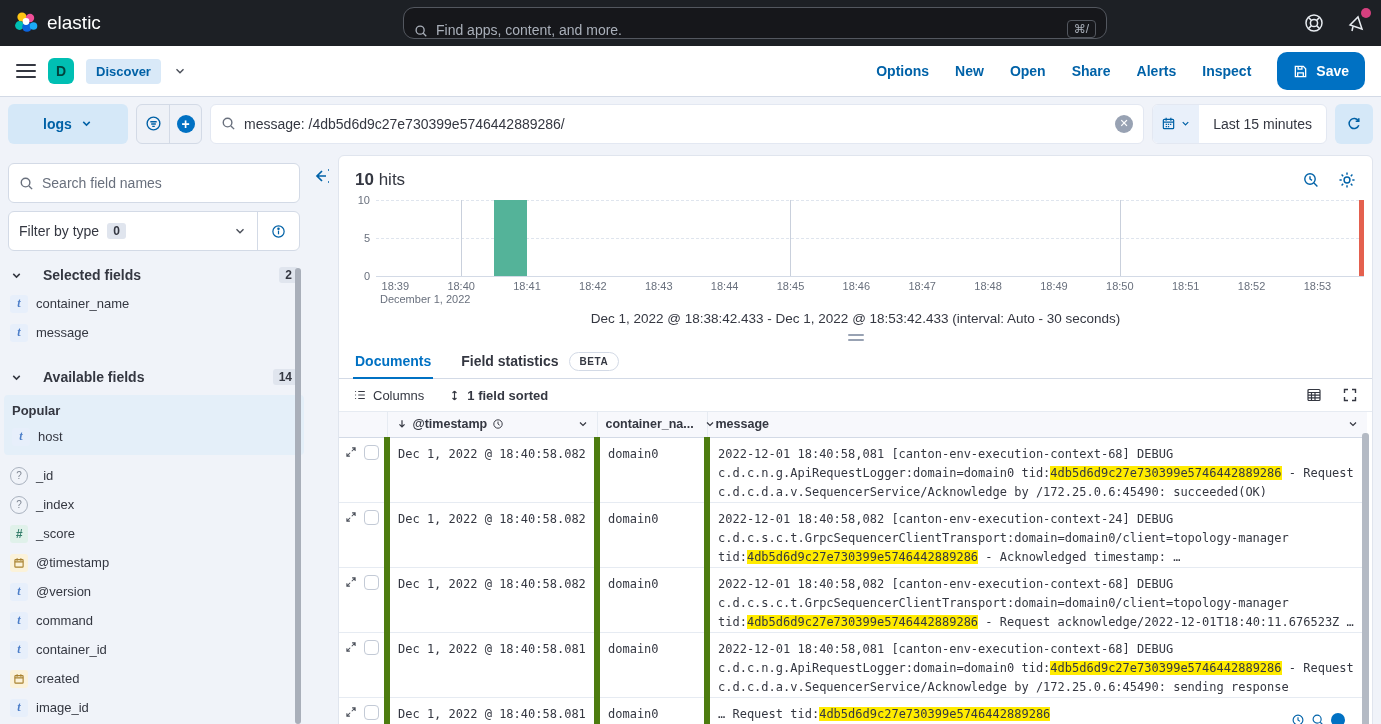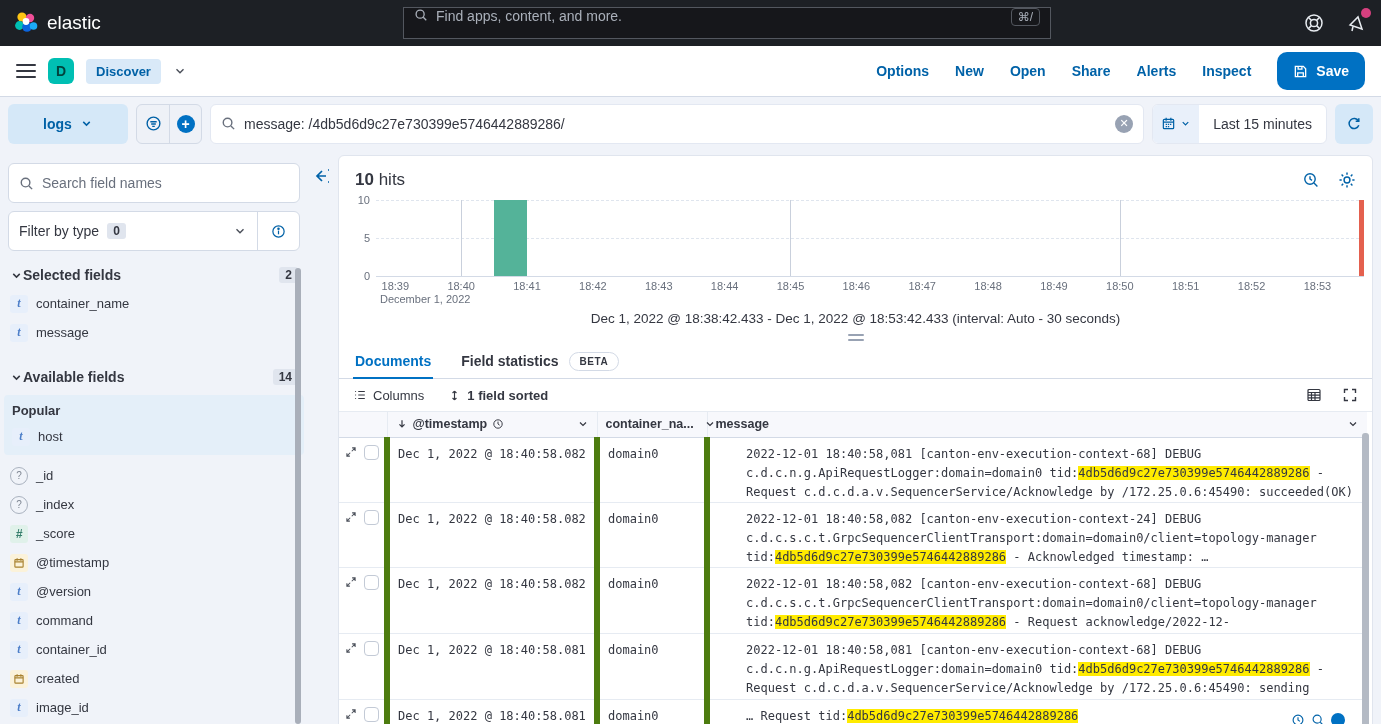--- a/index.html
+++ b/index.html
@@ -3,23 +3,23 @@
 <meta charset="utf-8">
 <style>
   * { margin:0; padding:0; box-sizing:border-box; }
   body { font-family:"Liberation Sans","DejaVu Sans",sans-serif; color:#343741; }
   .app { position:relative; width:1381px; height:724px; overflow:hidden; background:#f0f3f9; }
 
   
   .topbar { position:absolute; left:0; top:0; right:0; height:46px; background:#1d2025;
             display:flex; align-items:center; padding:0 14px; }
   .brand { display:flex; align-items:center; gap:8px; color:#fff; font-size:19px; }
-  .global-search { position:absolute; left:403px; width:648px; height:32px; top:7px;
-            background:#16171b; border:1px solid #53575f; border-radius:0;
-            display:flex; align-items:flex-start; padding:0 10px; gap:8px; }
+  .global-search { position:absolute; left:403px; width:704px; height:32px; top:7px;
+            background:#16171b; border:1px solid #53575f; border-radius:11px;
+            display:flex; align-items:flex-end; padding:0 10px; gap:8px; }
   .global-search input { flex:1; background:transparent; border:none; outline:none;
             color:#d4dbe5; font-size:14px; font-family:inherit; }
   .global-search input::placeholder { color:#aab0ba; }
   .kbd { color:#aab0ba; font-size:12px; border:1px solid #53575f; border-radius:4px; padding:1px 6px; }
   .topbar-right { margin-left:auto; display:flex; align-items:center; gap:20px; }
   .top-icon { position:relative; width:22px; height:22px; color:#e8ecf1; }
   .notif-dot { position:absolute; right:-4px; top:-4px; width:10px; height:10px; border-radius:50%; background:#d6407f; }
 
   
   .appbar { position:absolute; left:0; top:46px; right:0; height:51px; background:#fff;
@@ -67,21 +67,21 @@
   .field-search { height:40px; background:#fff; border:1px solid #d3dae6; border-radius:6px;
             display:flex; align-items:center; gap:8px; padding:0 10px; }
   .field-search input { flex:1; border:none; outline:none; font-size:14px; font-family:inherit; color:#343741; }
   .field-search input::placeholder { color:#69707d; }
   .filter-type { height:40px; margin-top:8px; background:#fff; border:1px solid #d3dae6; border-radius:6px;
             display:flex; font-size:14px; }
   .filter-type .left { flex:1; display:flex; align-items:center; gap:8px; padding:0 10px; cursor:pointer; }
   .filter-type .info-seg { width:42px; height:100%; border-left:1px solid #d3dae6; display:flex;
             align-items:center; justify-content:center; color:#0061a6; cursor:pointer; }
   .count-badge { background:#e0e5ee; border-radius:3px; font-size:12px; font-weight:bold; padding:1px 6px; color:#343741; }
-  .section-head { display:flex; align-items:center; gap:0; margin:16px 2px 6px; }
+  .section-head { display:flex; align-items:center; gap:20px; margin:16px 2px 6px; }
   .section-head .title { font-weight:bold; font-size:14px; flex:1; }
   .field-row { display:flex; align-items:center; gap:8px; height:29px; padding:0 2px; font-size:13px; cursor:pointer; }
   .token { width:18px; height:18px; border-radius:3px; display:flex; align-items:center; justify-content:center;
             font-size:12px; flex:none; }
   .tk-text { background:#e7effb; color:#4c7ec9; font-style:italic; font-family:"Liberation Serif",serif; font-weight:bold;}
   .tk-number { background:#e0f1ea; color:#357f6c; font-weight:bold; font-style:italic;}
   .tk-question { background:transparent; color:#7e8592; border:1px solid #aab2bf; border-radius:50%; font-size:10px; }
   .tk-date { background:#fbf2da; color:#a8812f; }
   .popular-block { background:#e4eff9; margin:10px -4px 0 -4px; padding:6px 6px 4px; border-radius:4px; }
   .popular-label { font-weight:bold; font-size:13px; margin:2px 0 4px 2px; }
@@ -127,21 +127,21 @@
   table.grid { border-collapse:collapse; width:1028px; table-layout:fixed; font-size:12px; }
   .grid th { background:#f7f8fc; border-bottom:1px solid #d3dae6; border-right:1px solid #e6ebf2;
             font-size:12.5px; font-weight:bold; text-align:left; height:25px; padding:0 8px; }
   .grid th .th-inner { display:flex; align-items:center; gap:5px; }
   .grid th .sp { flex:1; }
   .grid td { border-bottom:1px solid #e6ebf2; border-right:6px solid #4d7c0f; vertical-align:top;
             padding:7px 8px 0; height:65px; overflow:hidden; }
   .grid td.ctl { padding:7px 4px 0 6px; }
   .mono { font-family:"DejaVu Sans Mono",monospace; font-size:12px; line-height:19px; }
   .msg-cell { font-family:"DejaVu Sans Mono",monospace; font-size:12px; line-height:19px;
-            word-break:break-word; max-height:58px; overflow:hidden;margin-left:28px; }
+            word-break:break-word; max-height:58px; overflow:hidden; }
   mark { background:#ffeb00; color:inherit; padding:0; }
   .ctl-inner { display:flex; align-items:center; gap:7px; }
   .checkbox { width:15px; height:15px; border:1px solid #c3cad6; border-radius:4px; background:#fff; cursor:pointer; flex:none; }
   .expand-ic { width:12px; height:12px; color:#4a4f59; cursor:pointer; flex:none; }
   .table-scroll { position:absolute; right:3px; top:277px; height:320px; width:7px; background:#b4bac4; border-radius:3px; }
   .row-hover-icons { position:absolute; left:952px; top:557px; display:flex; gap:6px; color:#0062a8; }
   .row-hover-icons .ic { width:14px; height:14px; }
   .blue-dot { width:14px; height:14px; border-radius:50%; background:#0071c3; }
   svg { display:block; }
 </style>

